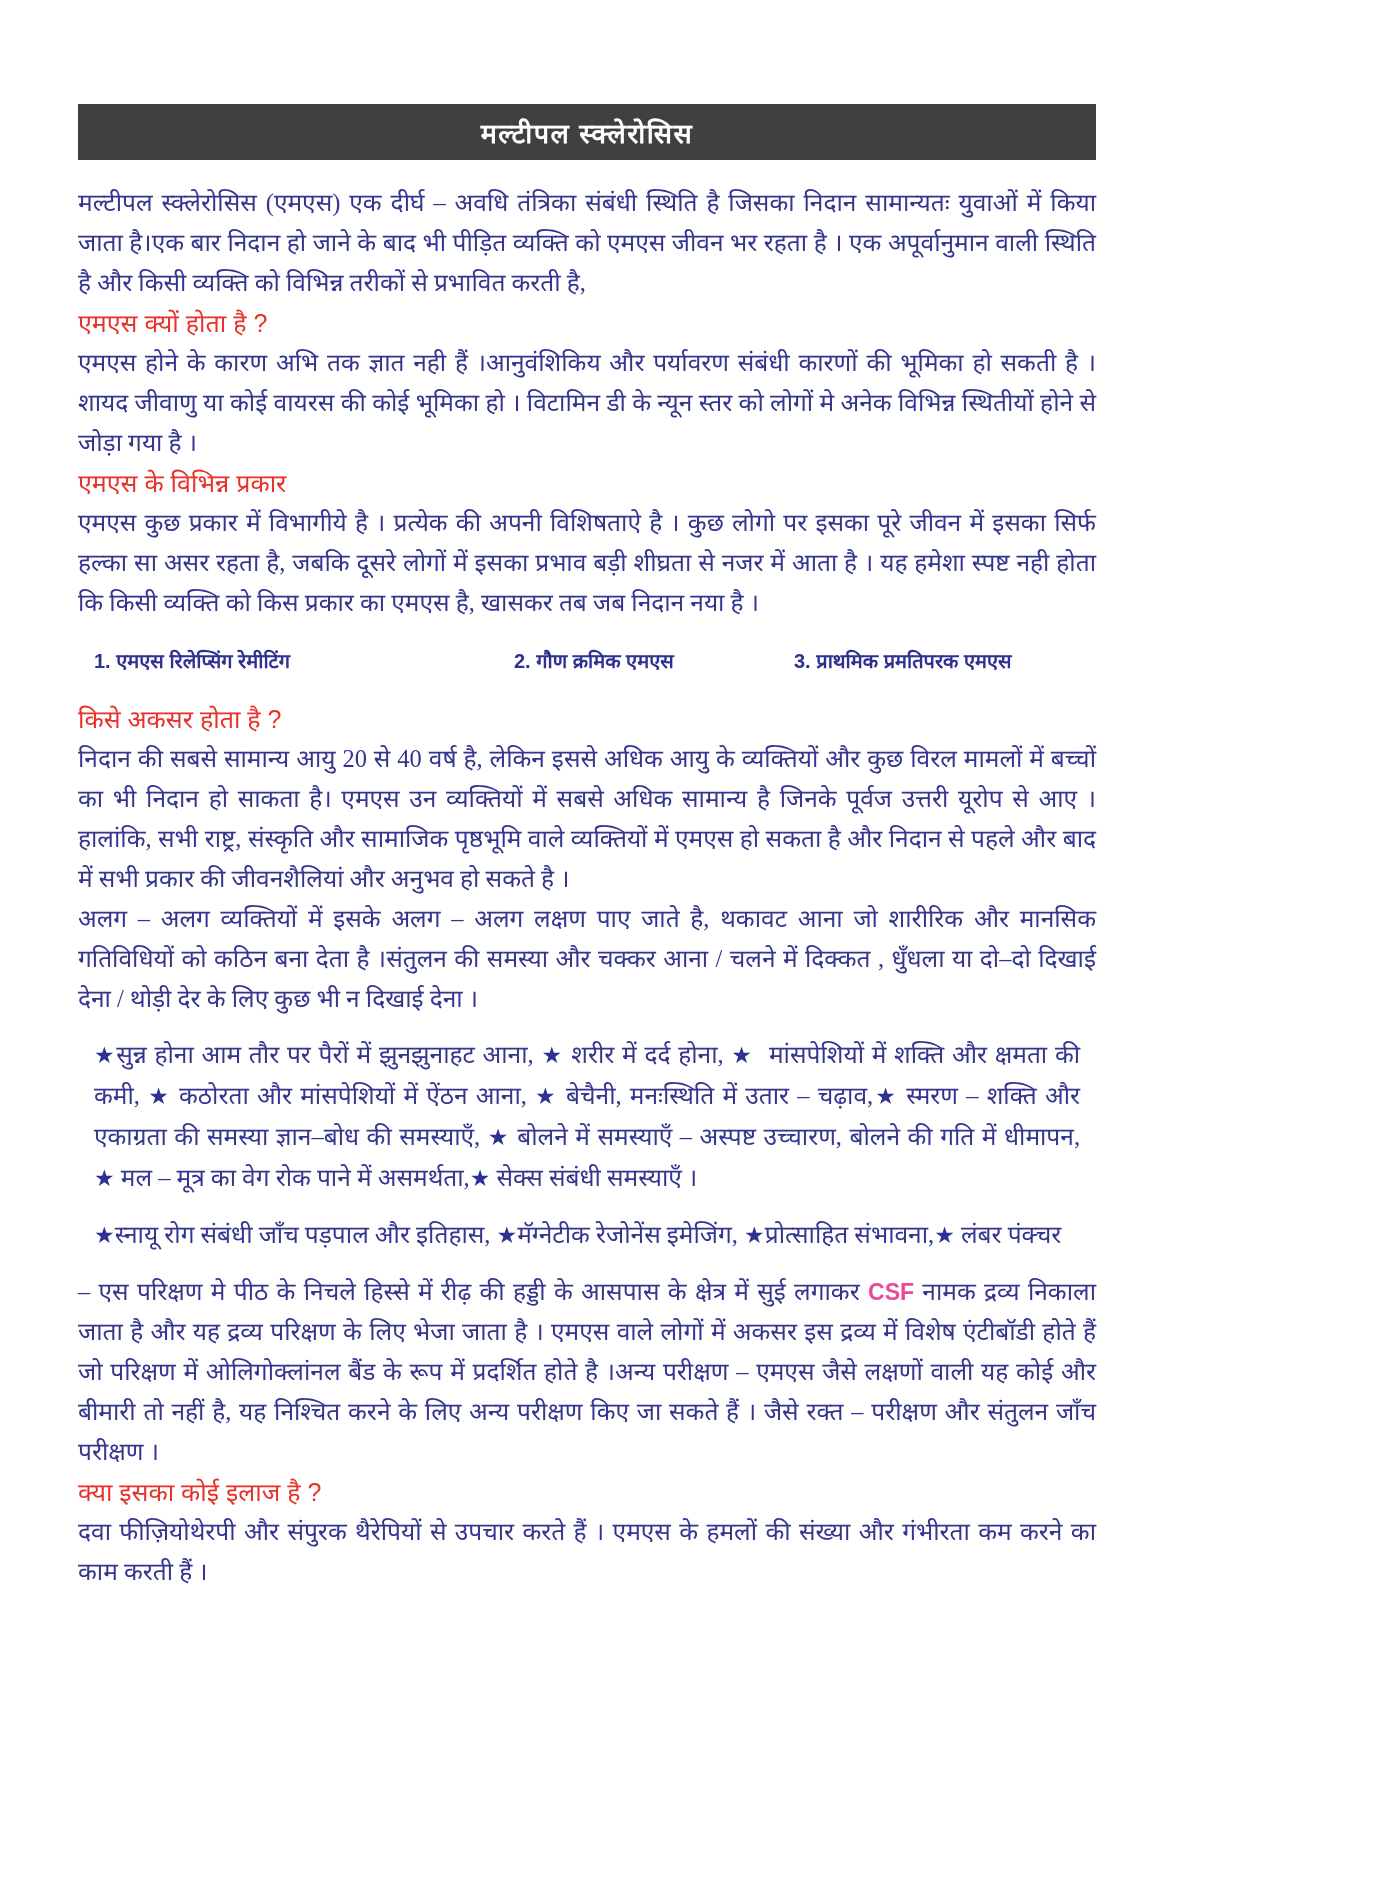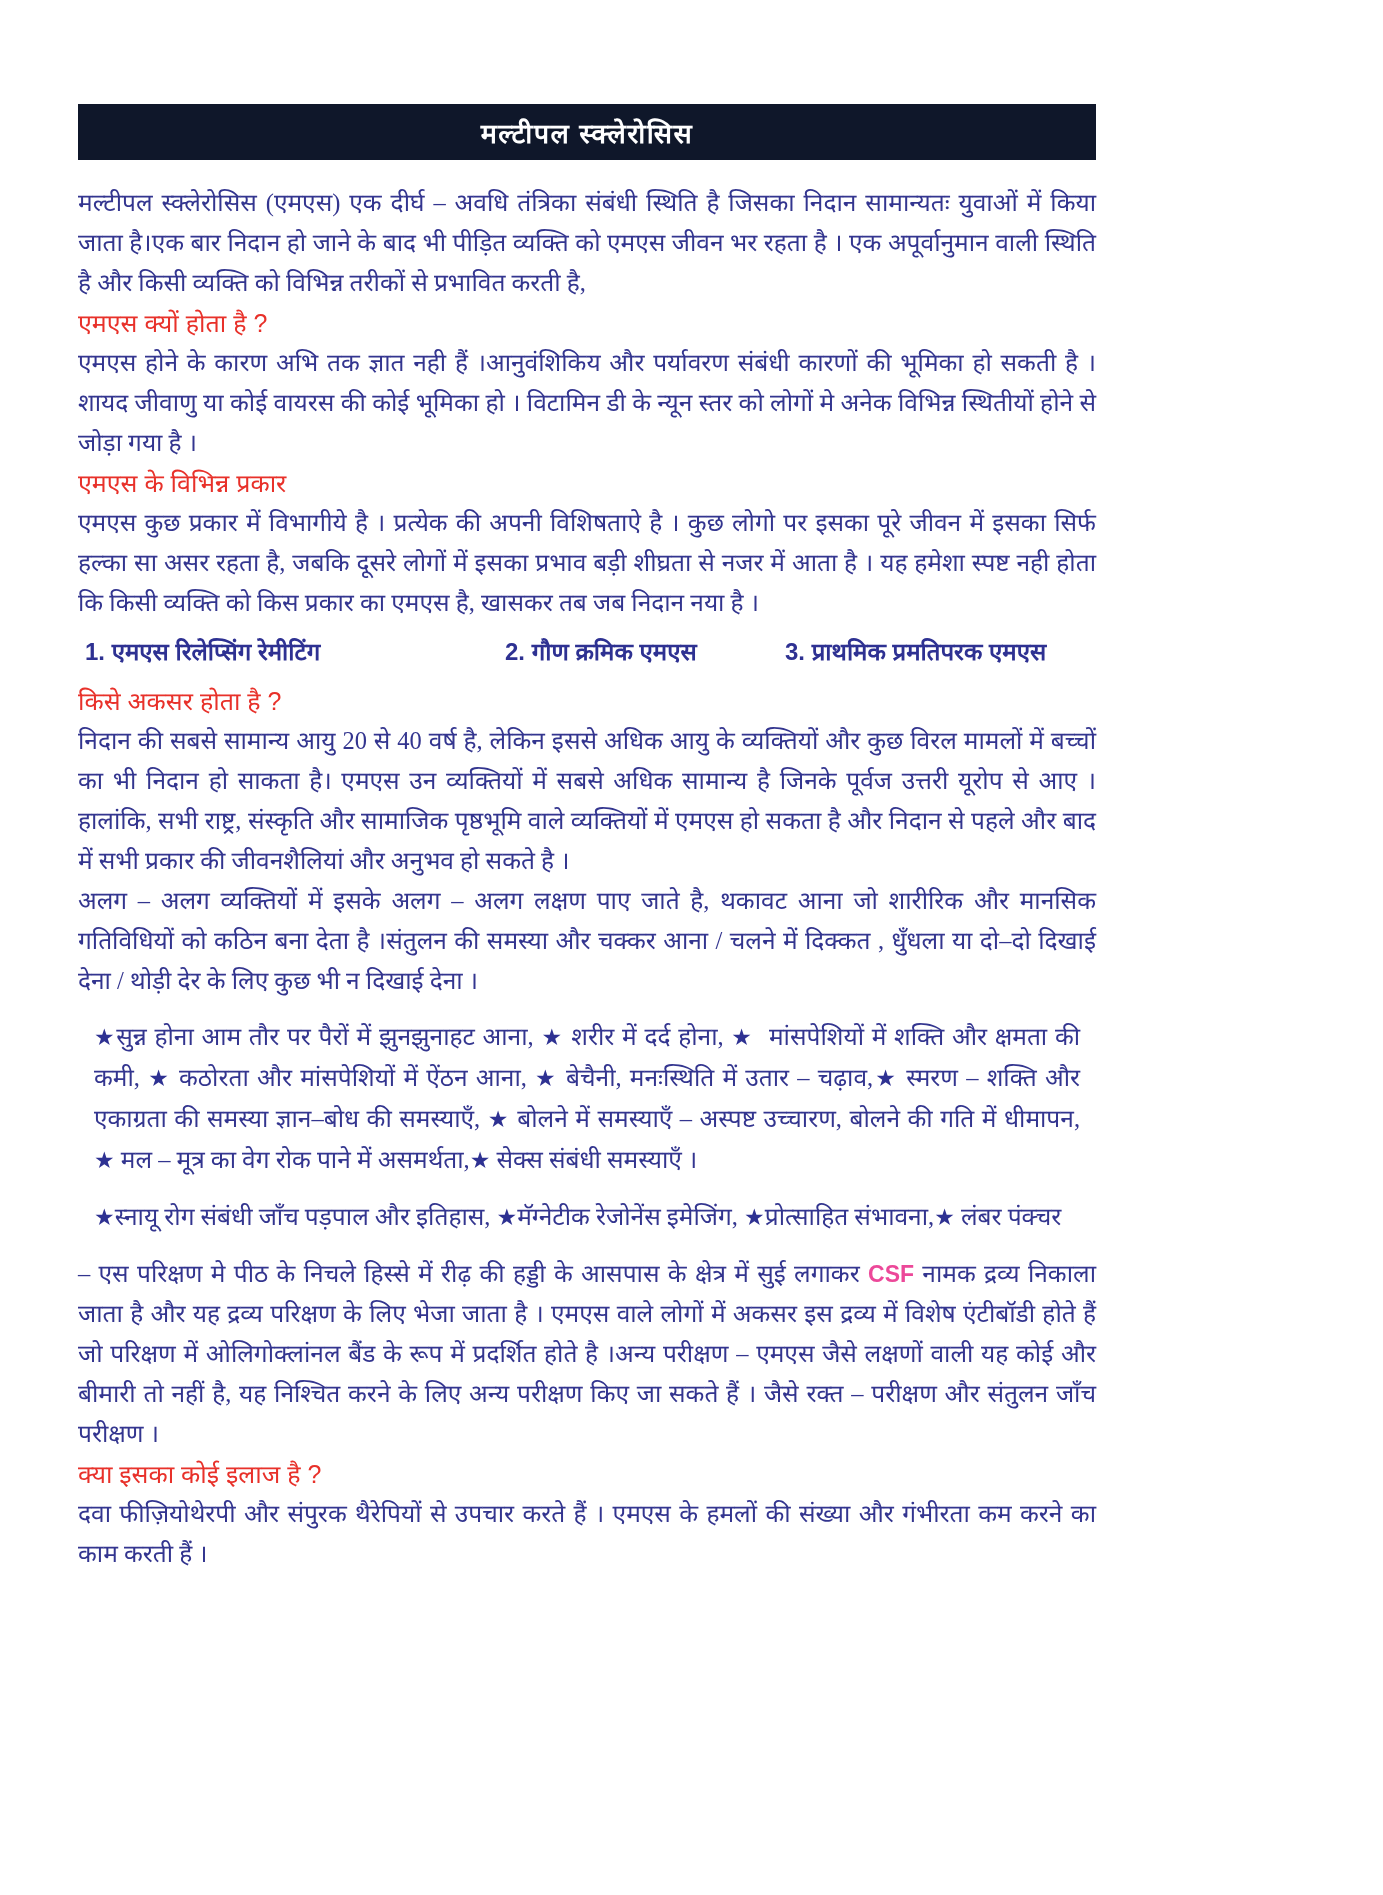--- a/index.html
+++ b/index.html
@@ -21,21 +21,21 @@
   .content {
     position: absolute;
     left: 78px;
     top: 0;
     width: 1018px;
   }
 
   
   .banner {
     margin-top: 104px;
-    background: #0f172a;
+    background: #404040;
     height: 56px;
     display: flex;
     align-items: center;
     justify-content: center;
   }
   .banner-title {
     color: #ffffff;
     font-family: "Liberation Sans", "DejaVu Sans", sans-serif;
     font-weight: bold;
     font-size: 27px;
@@ -65,27 +65,27 @@
     font-size: 25px;
     line-height: 40px;
     margin: 0;
     padding: 0;
   }
 
   
   .types-row {
     display: flex;
     align-items: flex-start;
-    margin: 7px;
+    margin: 16px;
     padding: 0;
     line-height: 44px;
     color: #2e3192;
     font-family: "Liberation Sans", "DejaVu Sans", sans-serif;
     font-weight: bold;
-    font-size: 24px;
+    font-size: 20px;
   }
   .type-item { white-space: nowrap; }
   .type-1 { width: 420px; }
   .type-2 { width: 280px; }
   .type-3 { flex: 1; }
 
   
   .bulletpara {
     color: #33358f;
     font-size: 24.5px;

